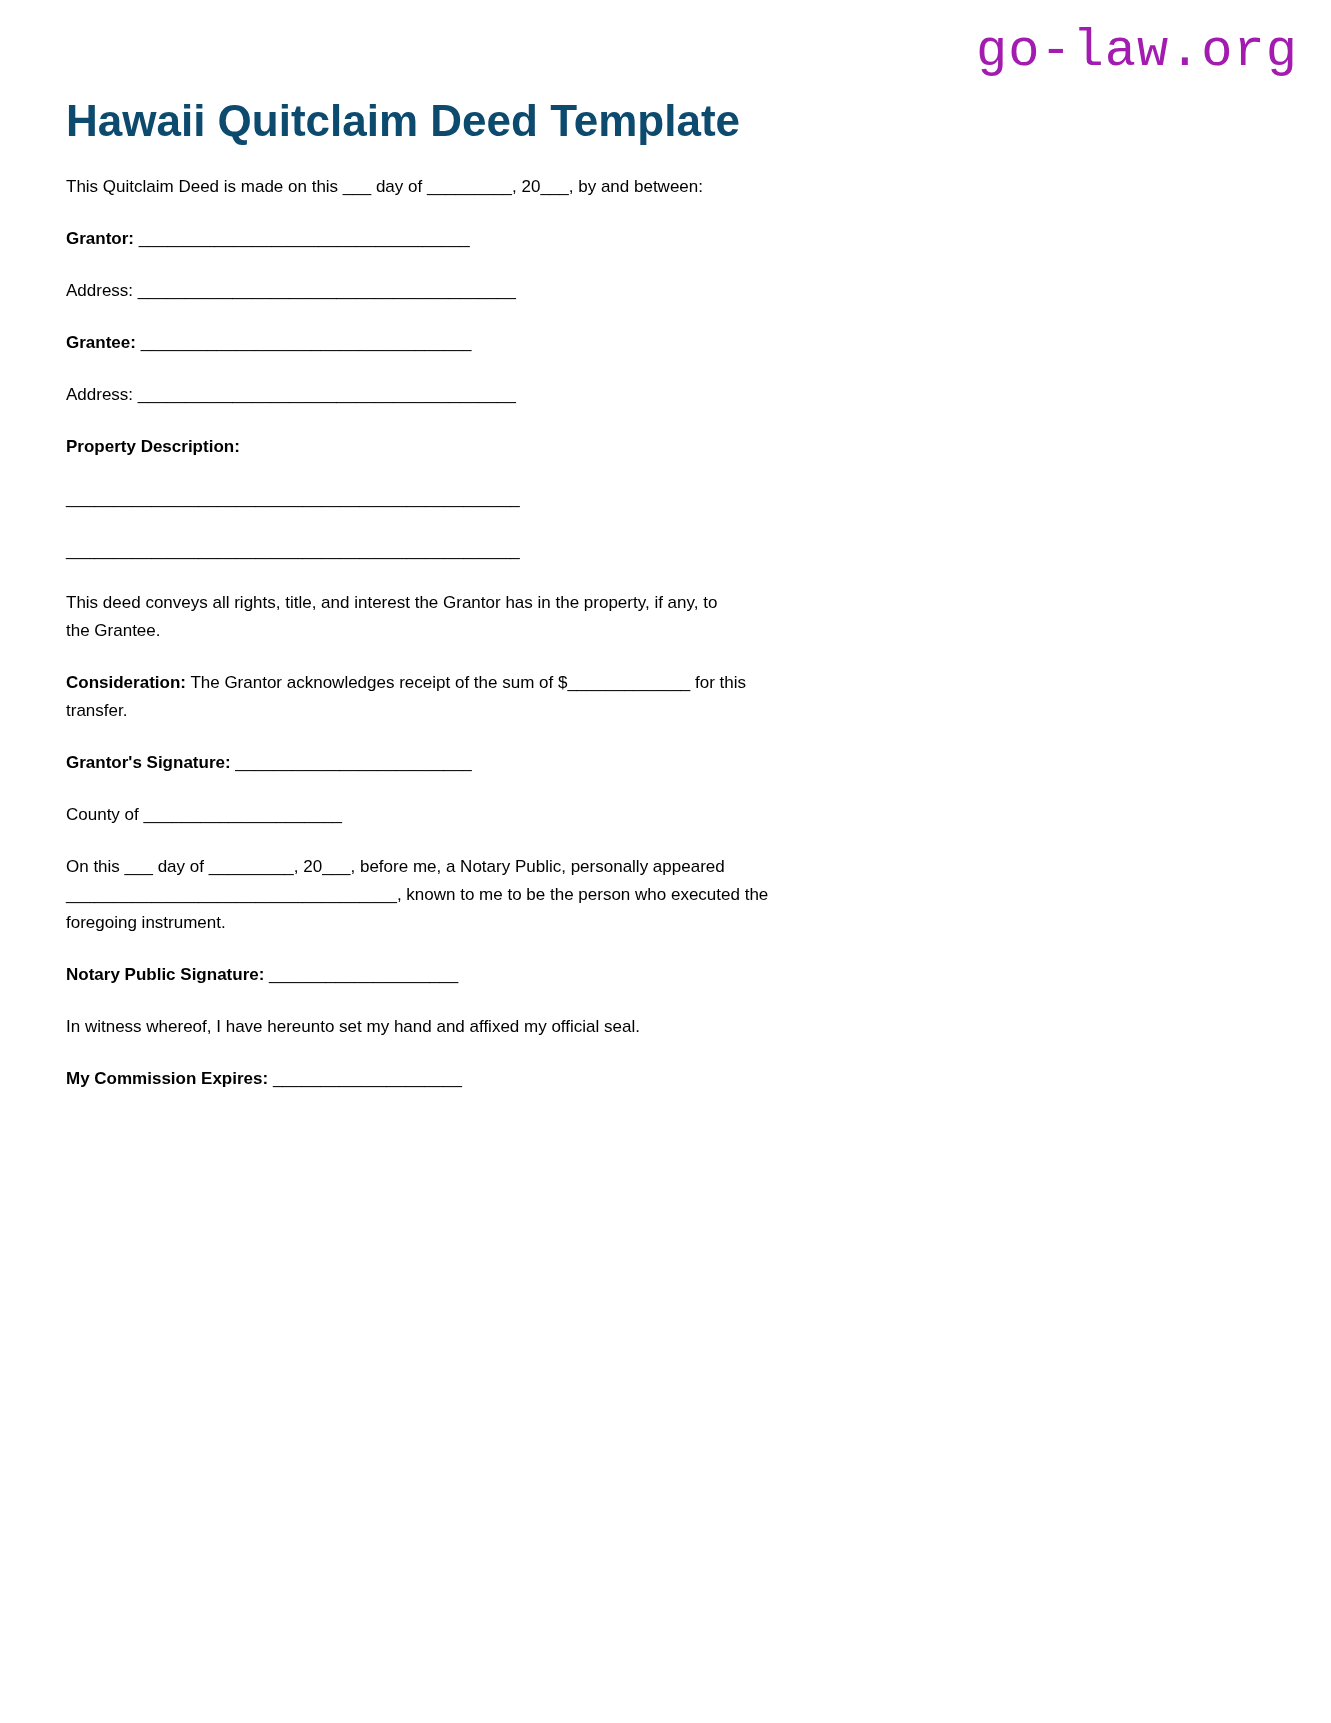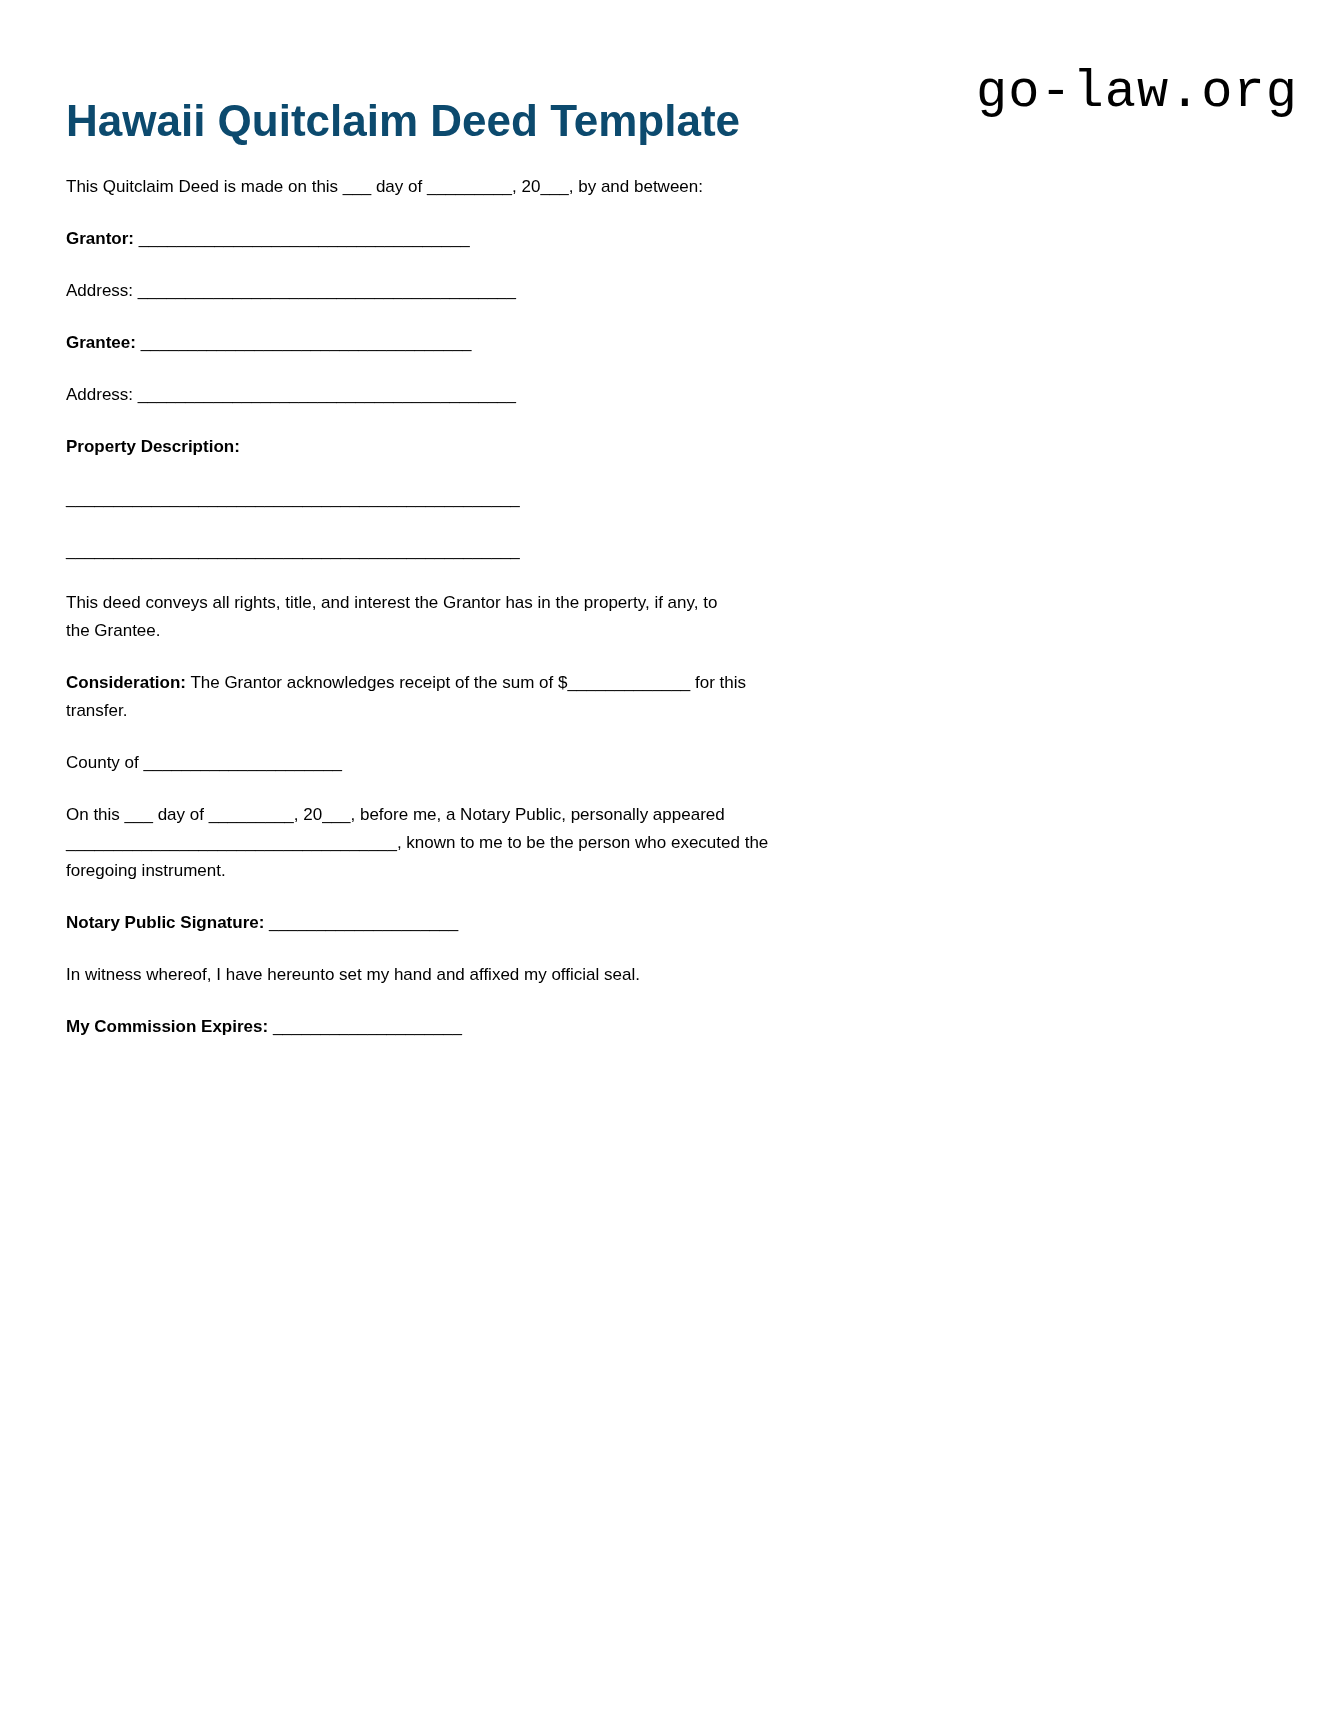--- a/index.html
+++ b/index.html
@@ -20,22 +20,21 @@
   }
   .logo {
     position: absolute;
     top: 26px;
     right: 33px;
     font-family: "Liberation Mono", "DejaVu Sans Mono", monospace;
     font-size: 52px;
     font-weight: 400;
     letter-spacing: 1px;
     line-height: 1;
-    color: #000000;
-    margin-top: 41px;
+    color: #a21caf;
   }
   h1.doc-title {
     margin: 62px 0 0 0;
     font-size: 44px;
     line-height: 57px;
     font-weight: 800;
     letter-spacing: 0px;
     color: #0c4a6e;
   }
   p.doc-par {
@@ -79,20 +78,21 @@
 
   <p class="doc-par"><span class="blank">________________________________________________</span></p>
 
   <p class="doc-par">This deed conveys all rights, title, and interest the Grantor has in the property, if any, to
 the Grantee.</p>
 
   <p class="doc-par"><strong>Consideration:</strong> <span>The Grantor acknowledges receipt of the sum of $_____________ for this
 transfer.</span></p>
 
 
+  <p class="doc-par"><strong>Grantor's Signature:</strong> <span class="blank">_________________________</span></p>
 
 
 
   <p class="doc-par"><span>County of</span> <span class="blank">_____________________</span></p>
 
   <p class="doc-par">On this ___ day of _________, 20___, before me, a Notary Public, personally appeared
 ___________________________________, known to me to be the person who executed the
 foregoing instrument.</p>
 
   <p class="doc-par"><strong>Notary Public Signature:</strong> <span class="blank">____________________</span></p>

